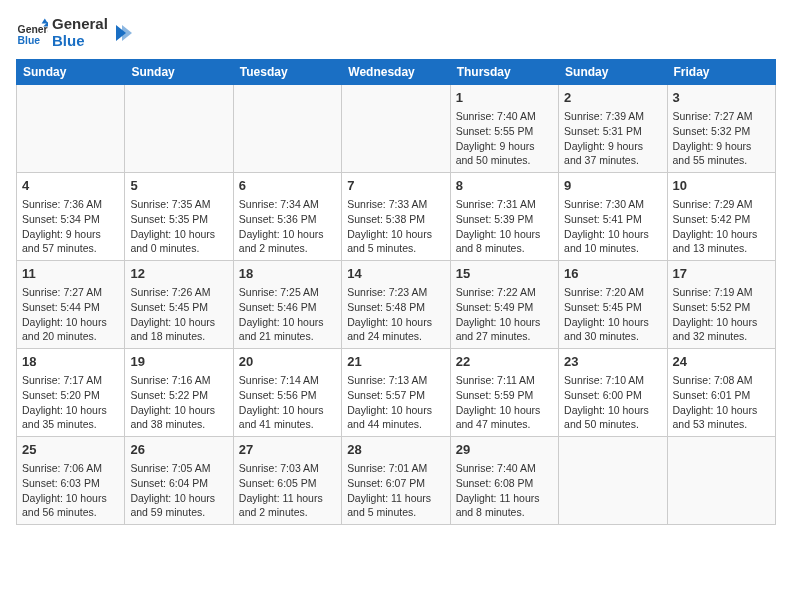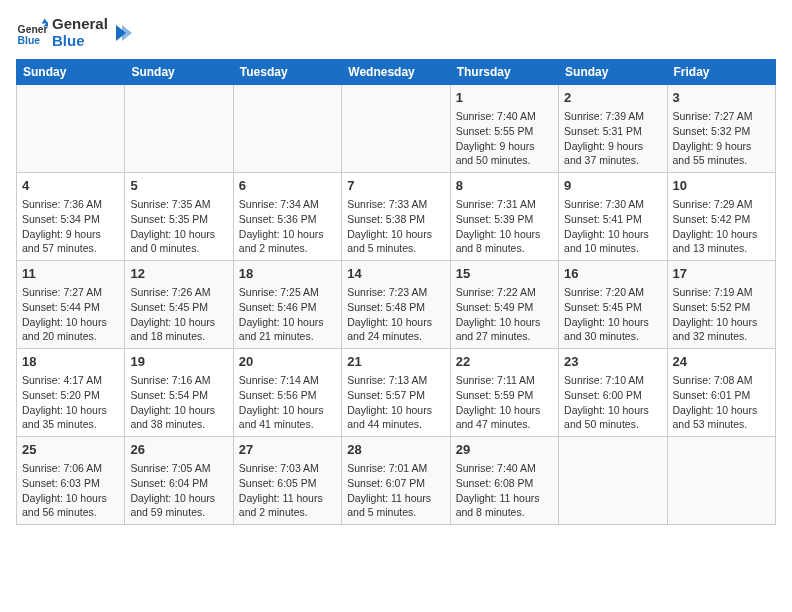--- a/index.html
+++ b/index.html
@@ -237,29 +237,29 @@
           <span class="day-num">17</span>
           <div>Sunrise: 7:19 AM</div>
           <div>Sunset: 5:52 PM</div>
           <div>Daylight: 10 hours</div>
           <div>and 32 minutes.</div>
         </td>
       </tr>
       <tr>
         <td>
           <span class="day-num">18</span>
-          <div>Sunrise: 4:17 AM</div>
+          <div>Sunrise: 7:17 AM</div>
           <div>Sunset: 5:20 PM</div>
           <div>Daylight: 10 hours</div>
           <div>and 35 minutes.</div>
         </td>
         <td>
           <span class="day-num">19</span>
           <div>Sunrise: 7:16 AM</div>
-          <div>Sunset: 5:54 PM</div>
+          <div>Sunset: 5:22 PM</div>
           <div>Daylight: 10 hours</div>
           <div>and 38 minutes.</div>
         </td>
         <td>
           <span class="day-num">20</span>
           <div>Sunrise: 7:14 AM</div>
           <div>Sunset: 5:56 PM</div>
           <div>Daylight: 10 hours</div>
           <div>and 41 minutes.</div>
         </td>

